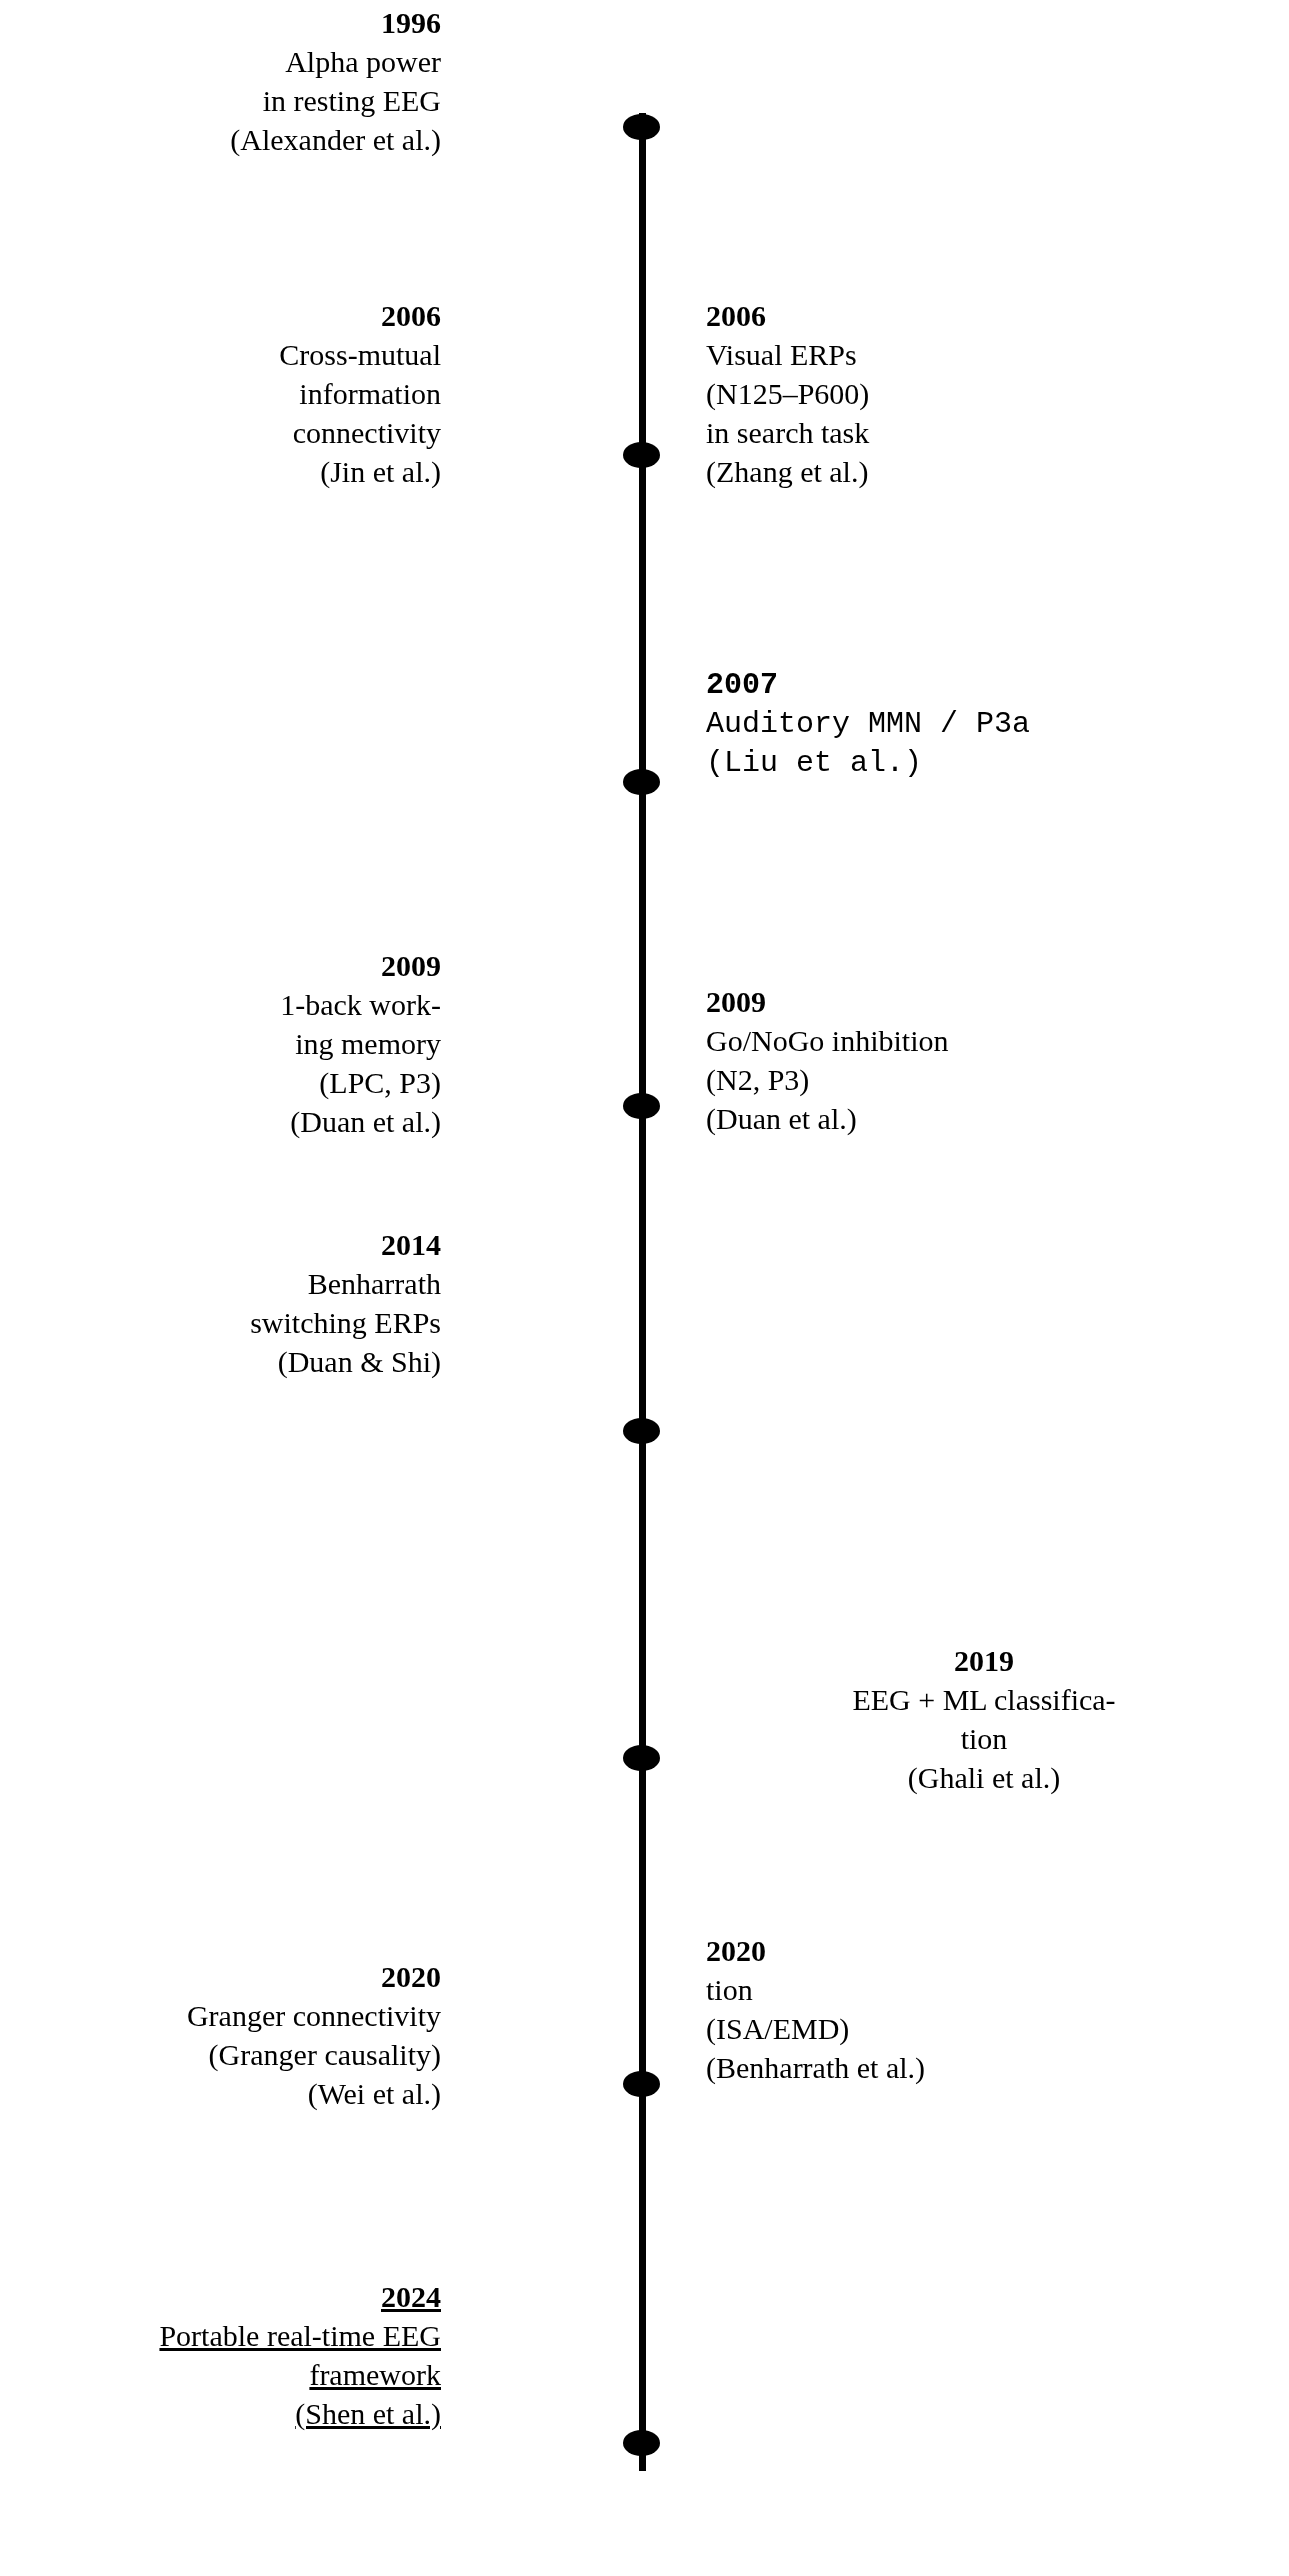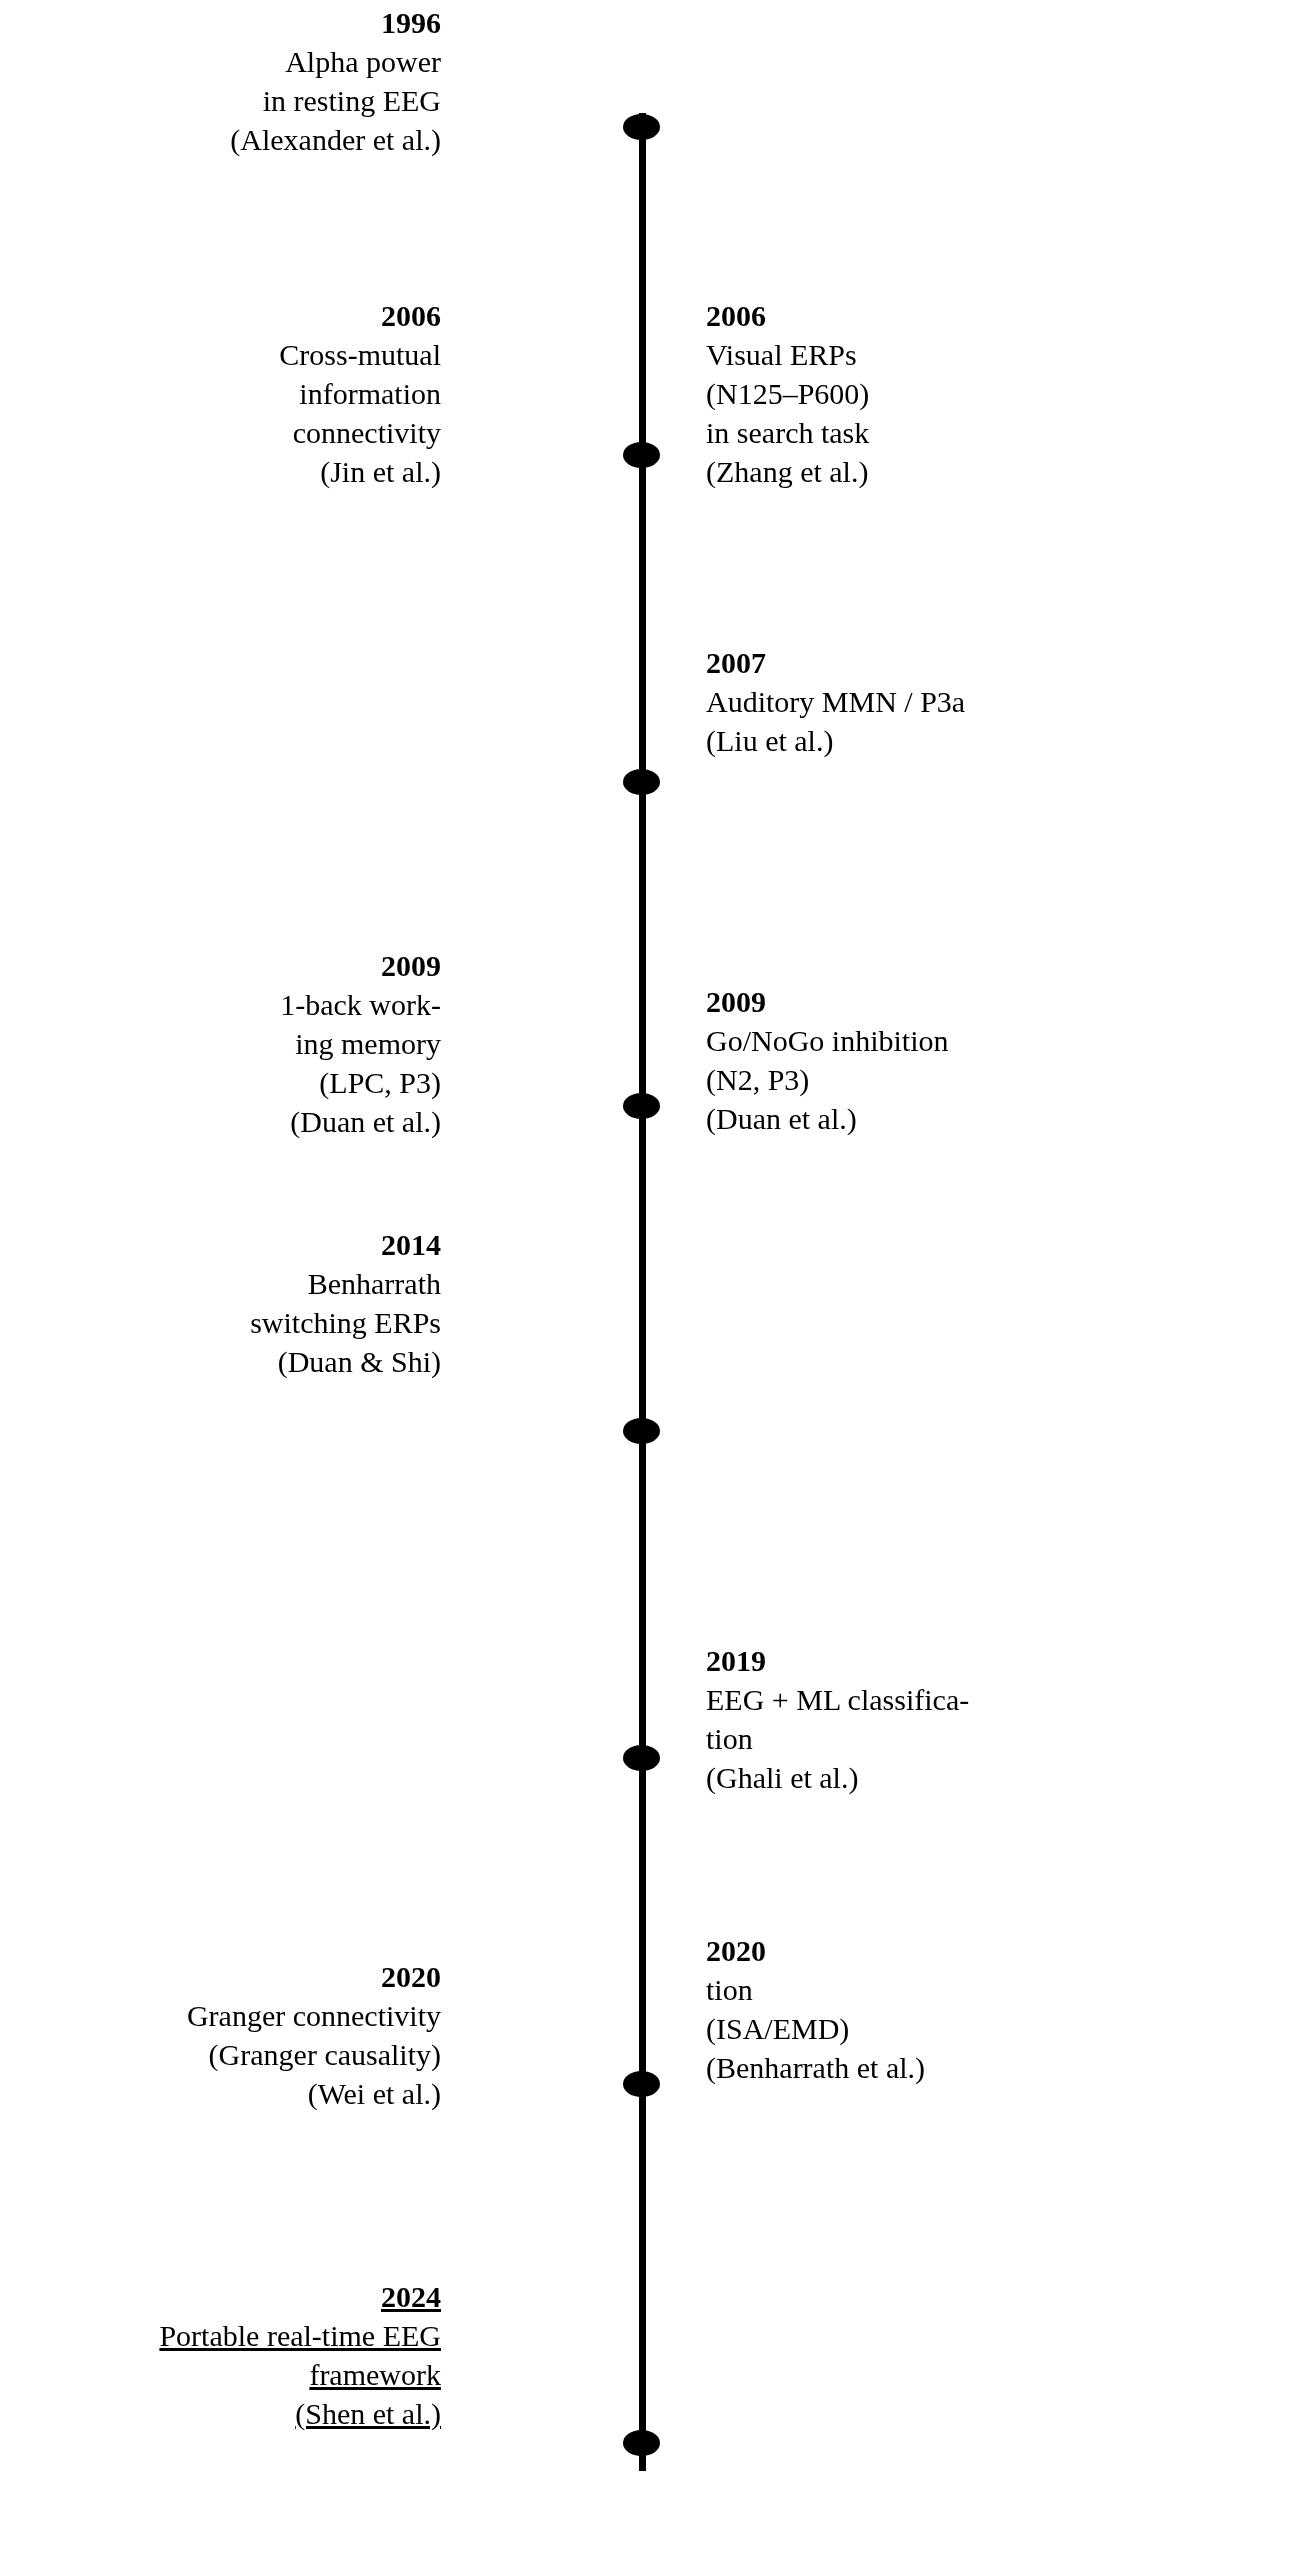--- a/index.html
+++ b/index.html
@@ -99,21 +99,21 @@
   </div>
 
   <div class="event right" style="top:296px;">
     <span class="year">2006</span>
     <span class="line">Visual ERPs</span>
     <span class="line">(N125–P600)</span>
     <span class="line">in search task</span>
     <span class="line">(Zhang et al.)</span>
   </div>
 
-  <div class="event right" style="top:643px;">
+  <div class="event right" style="top:666px;font-family:Liberation Mono, monospace;">
     <span class="year">2007</span>
     <span class="line">Auditory MMN / P3a</span>
     <span class="line">(Liu et al.)</span>
   </div>
 
   <div class="event left" style="top:946px;">
     <span class="year">2009</span>
     <span class="line">1-back work-</span>
     <span class="line">ing memory</span>
     <span class="line">(LPC, P3)</span>
@@ -127,21 +127,21 @@
     <span class="line">(Duan et al.)</span>
   </div>
 
   <div class="event left" style="top:1225px;margin-left:16px;">
     <span class="year">2014</span>
     <span class="line">Benharrath</span>
     <span class="line">switching ERPs</span>
     <span class="line">(Duan &amp; Shi)</span>
   </div>
 
-  <div class="event right" style="top:1641px;">
+  <div class="event right" style="top:1641px;text-align:center;">
     <span class="year">2019</span>
     <span class="line">EEG + ML classifica-</span>
     <span class="line">tion</span>
     <span class="line">(Ghali et al.)</span>
   </div>
 
   <div class="event left" style="top:1957px;">
     <span class="year">2020</span>
     <span class="line">Granger connectivity</span>
     <span class="line">(Granger causality)</span>

